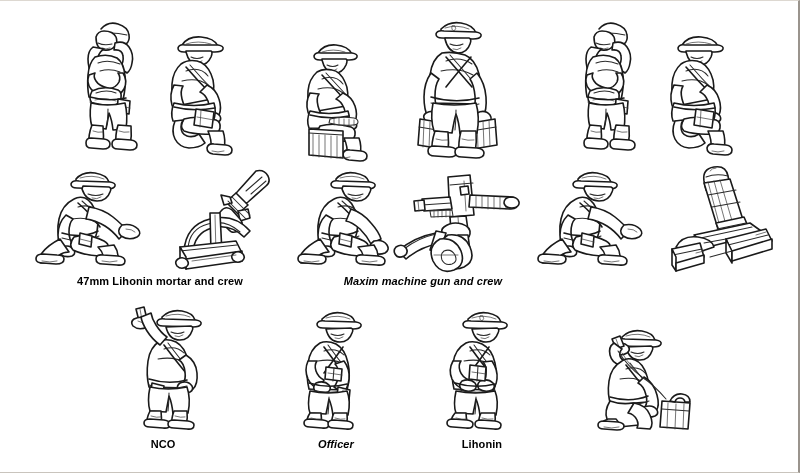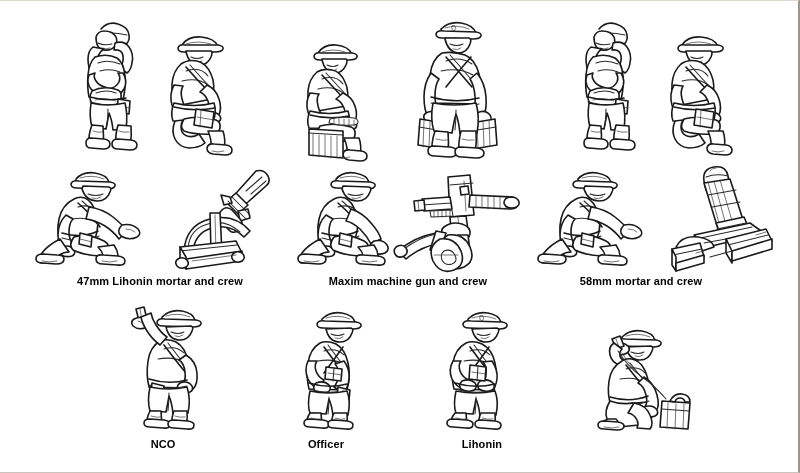--- a/index.html
+++ b/index.html
@@ -521,22 +521,21 @@
       <path class="ln-t" d="M62 80 l40 -10"></path>
       <path class="wh" d="M60 74 l0 14 l6 10 l0 -12z"></path>
       <path class="wh" d="M66 86 l40 -12 l0 10 l-40 12z"></path>
 
       <path class="ln-t" d="M38 78 l22 -4 M44 92 l22 -6"></path>
       <path class="ln-h" d="M30 88 l8 -2 M90 70 l10 -3"></path>
     </svg>
   </div>
 
   <div class="caption caption-row1" style="left:60px; width:200px;">47mm Lihonin mortar and crew</div>
-  <div class="caption caption-row1" style="left:308px; width:200px;">Maxim machine gun and crew</div>
-  <div class="caption caption-row1" style="left:556px; width:170px;">58mm mortar and crew</div>
+  <div class="caption caption-row1" style="left:323px; width:200px;font-style:italic;">Maxim machine gun and crew</div>
 
   <div class="fig" style="left:112px; top:302px;">
     <svg width="104" height="126" viewBox="0 0 104 126">
 
       <path class="wh" d="M24 6 l8 -2 l3 12 l-8 2z"></path>
       <path class="ln-h" d="M28 6 l2 11"></path>
       <path class="wh" d="M22 16 q8 -4 14 1 q3 4 -1 7 q-8 4 -14 -1 q-3 -4 1 -7z"></path>
       <path class="ln-h" d="M26 18 q5 1 7 4"></path>
 
       <path class="wh" d="M50 14 q8 -8 20 -6 q11 2 13 9 l-1 3 l-32 -1z"></path>
@@ -697,16 +696,16 @@
       <path class="ln-h" d="M72 76 l-1 25 M80 77 l-1 25 M88 77 l-1 25"></path>
 
       <path class="wh" d="M74 74 q4 -8 12 -7 q8 1 8 8 l-5 0 q-1 -4 -5 -4 q-4 0 -5 4z"></path>
 
       <path class="ln-t" d="M22 24 q10 16 24 26 q12 8 24 22"></path>
       <path class="ln-h" d="M26 26 q10 16 22 26"></path>
     </svg>
   </div>
 
   <div class="caption caption-row2" style="left:113px; width:100px;">NCO</div>
-  <div class="caption caption-row2" style="left:276px; width:100px;">Officer</div>
+  <div class="caption caption-row2" style="left:286px; width:100px;font-style:italic;">Officer</div>
   <div class="caption caption-row2" style="left:432px; width:100px;">Lihonin</div>
 
 </div>
 
 </body></html>

